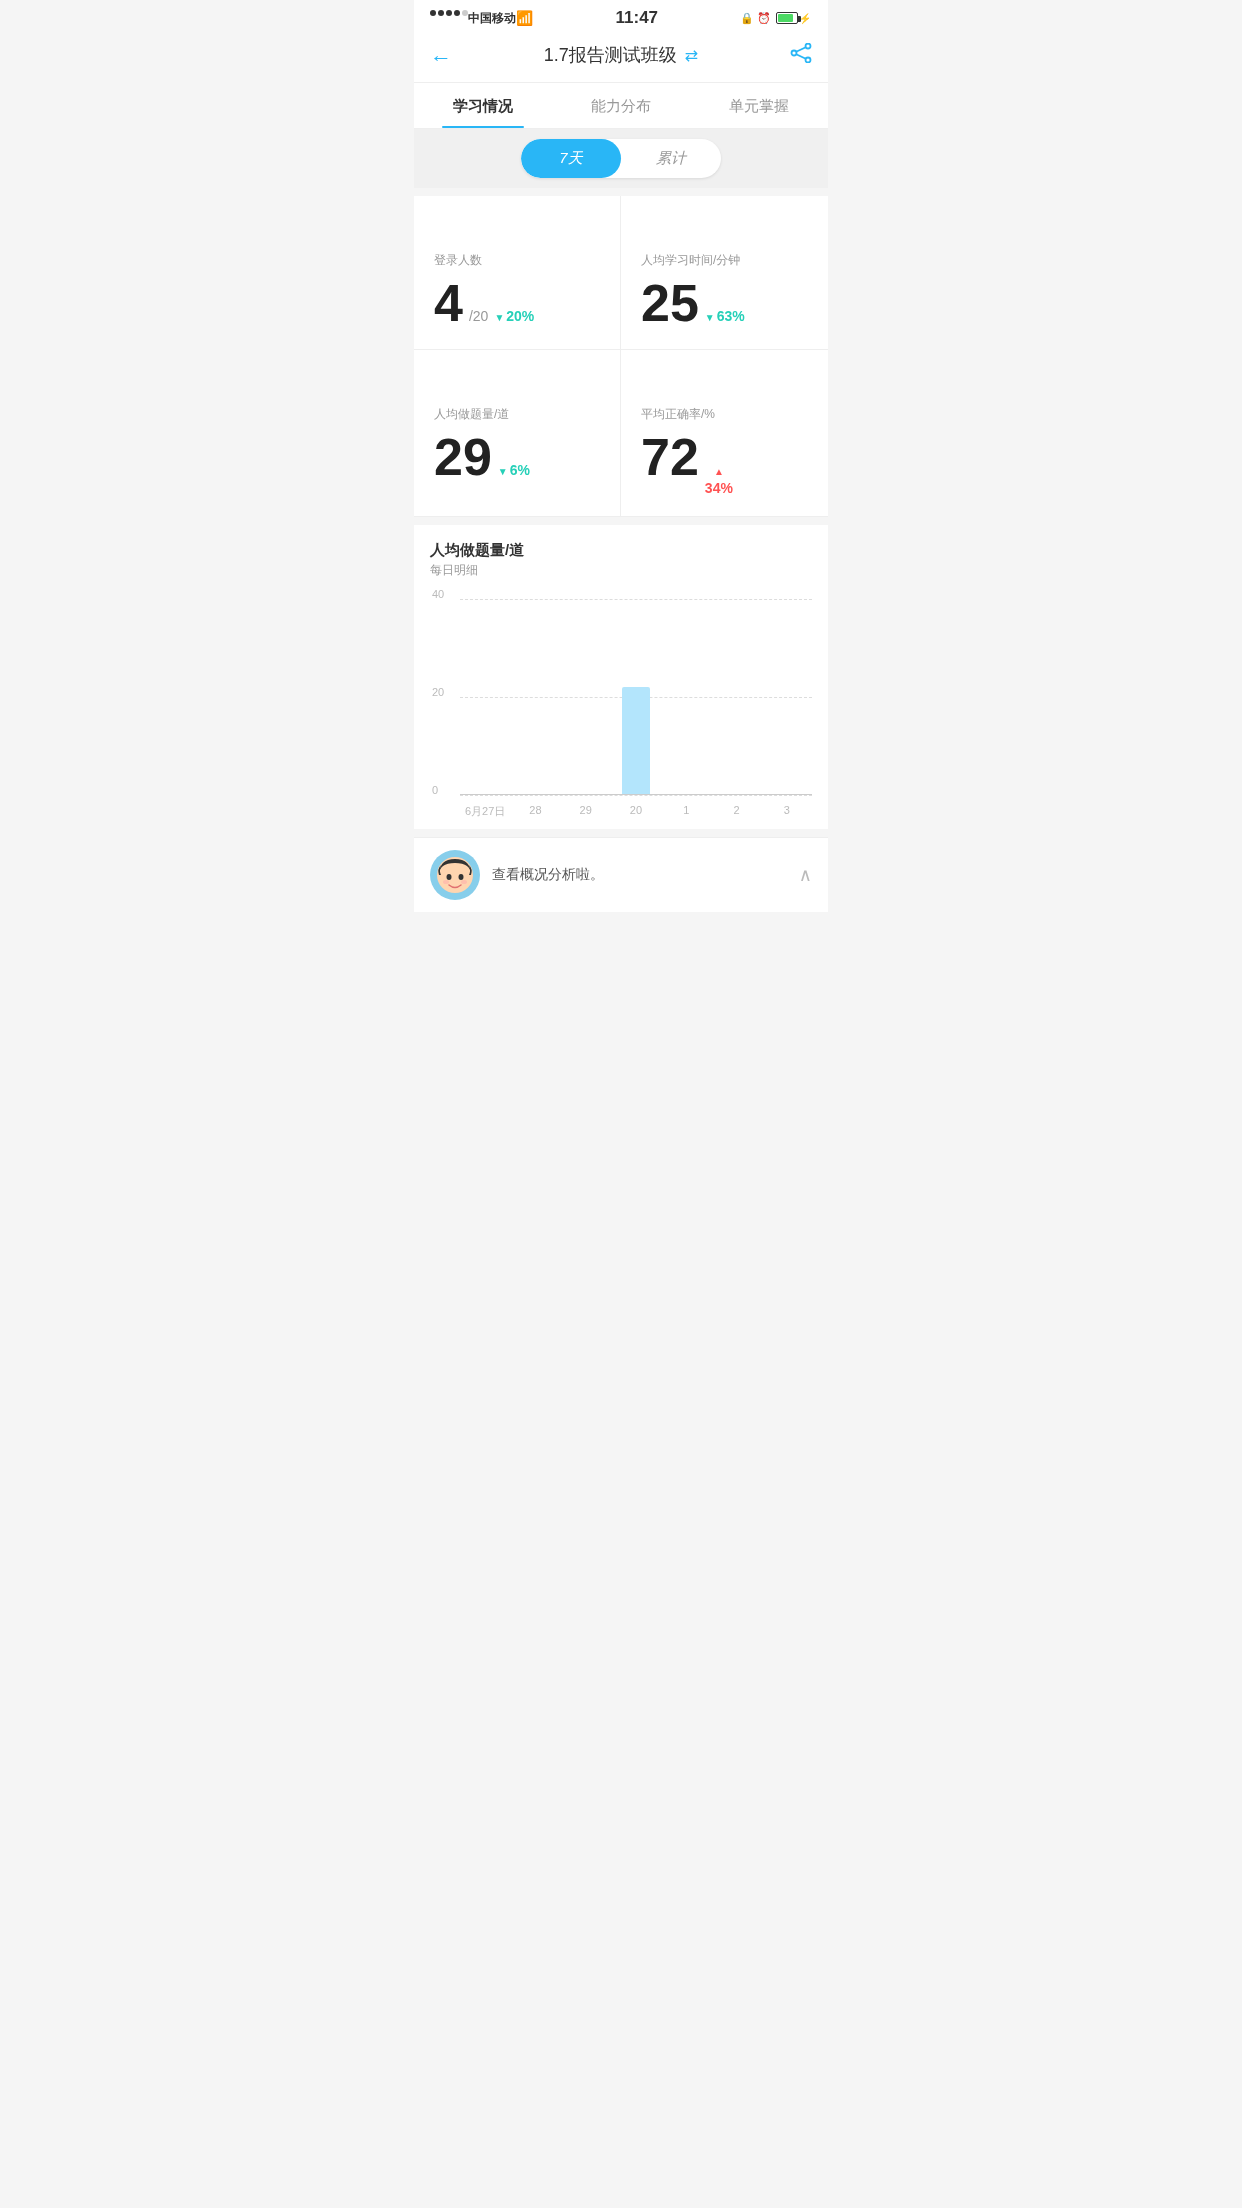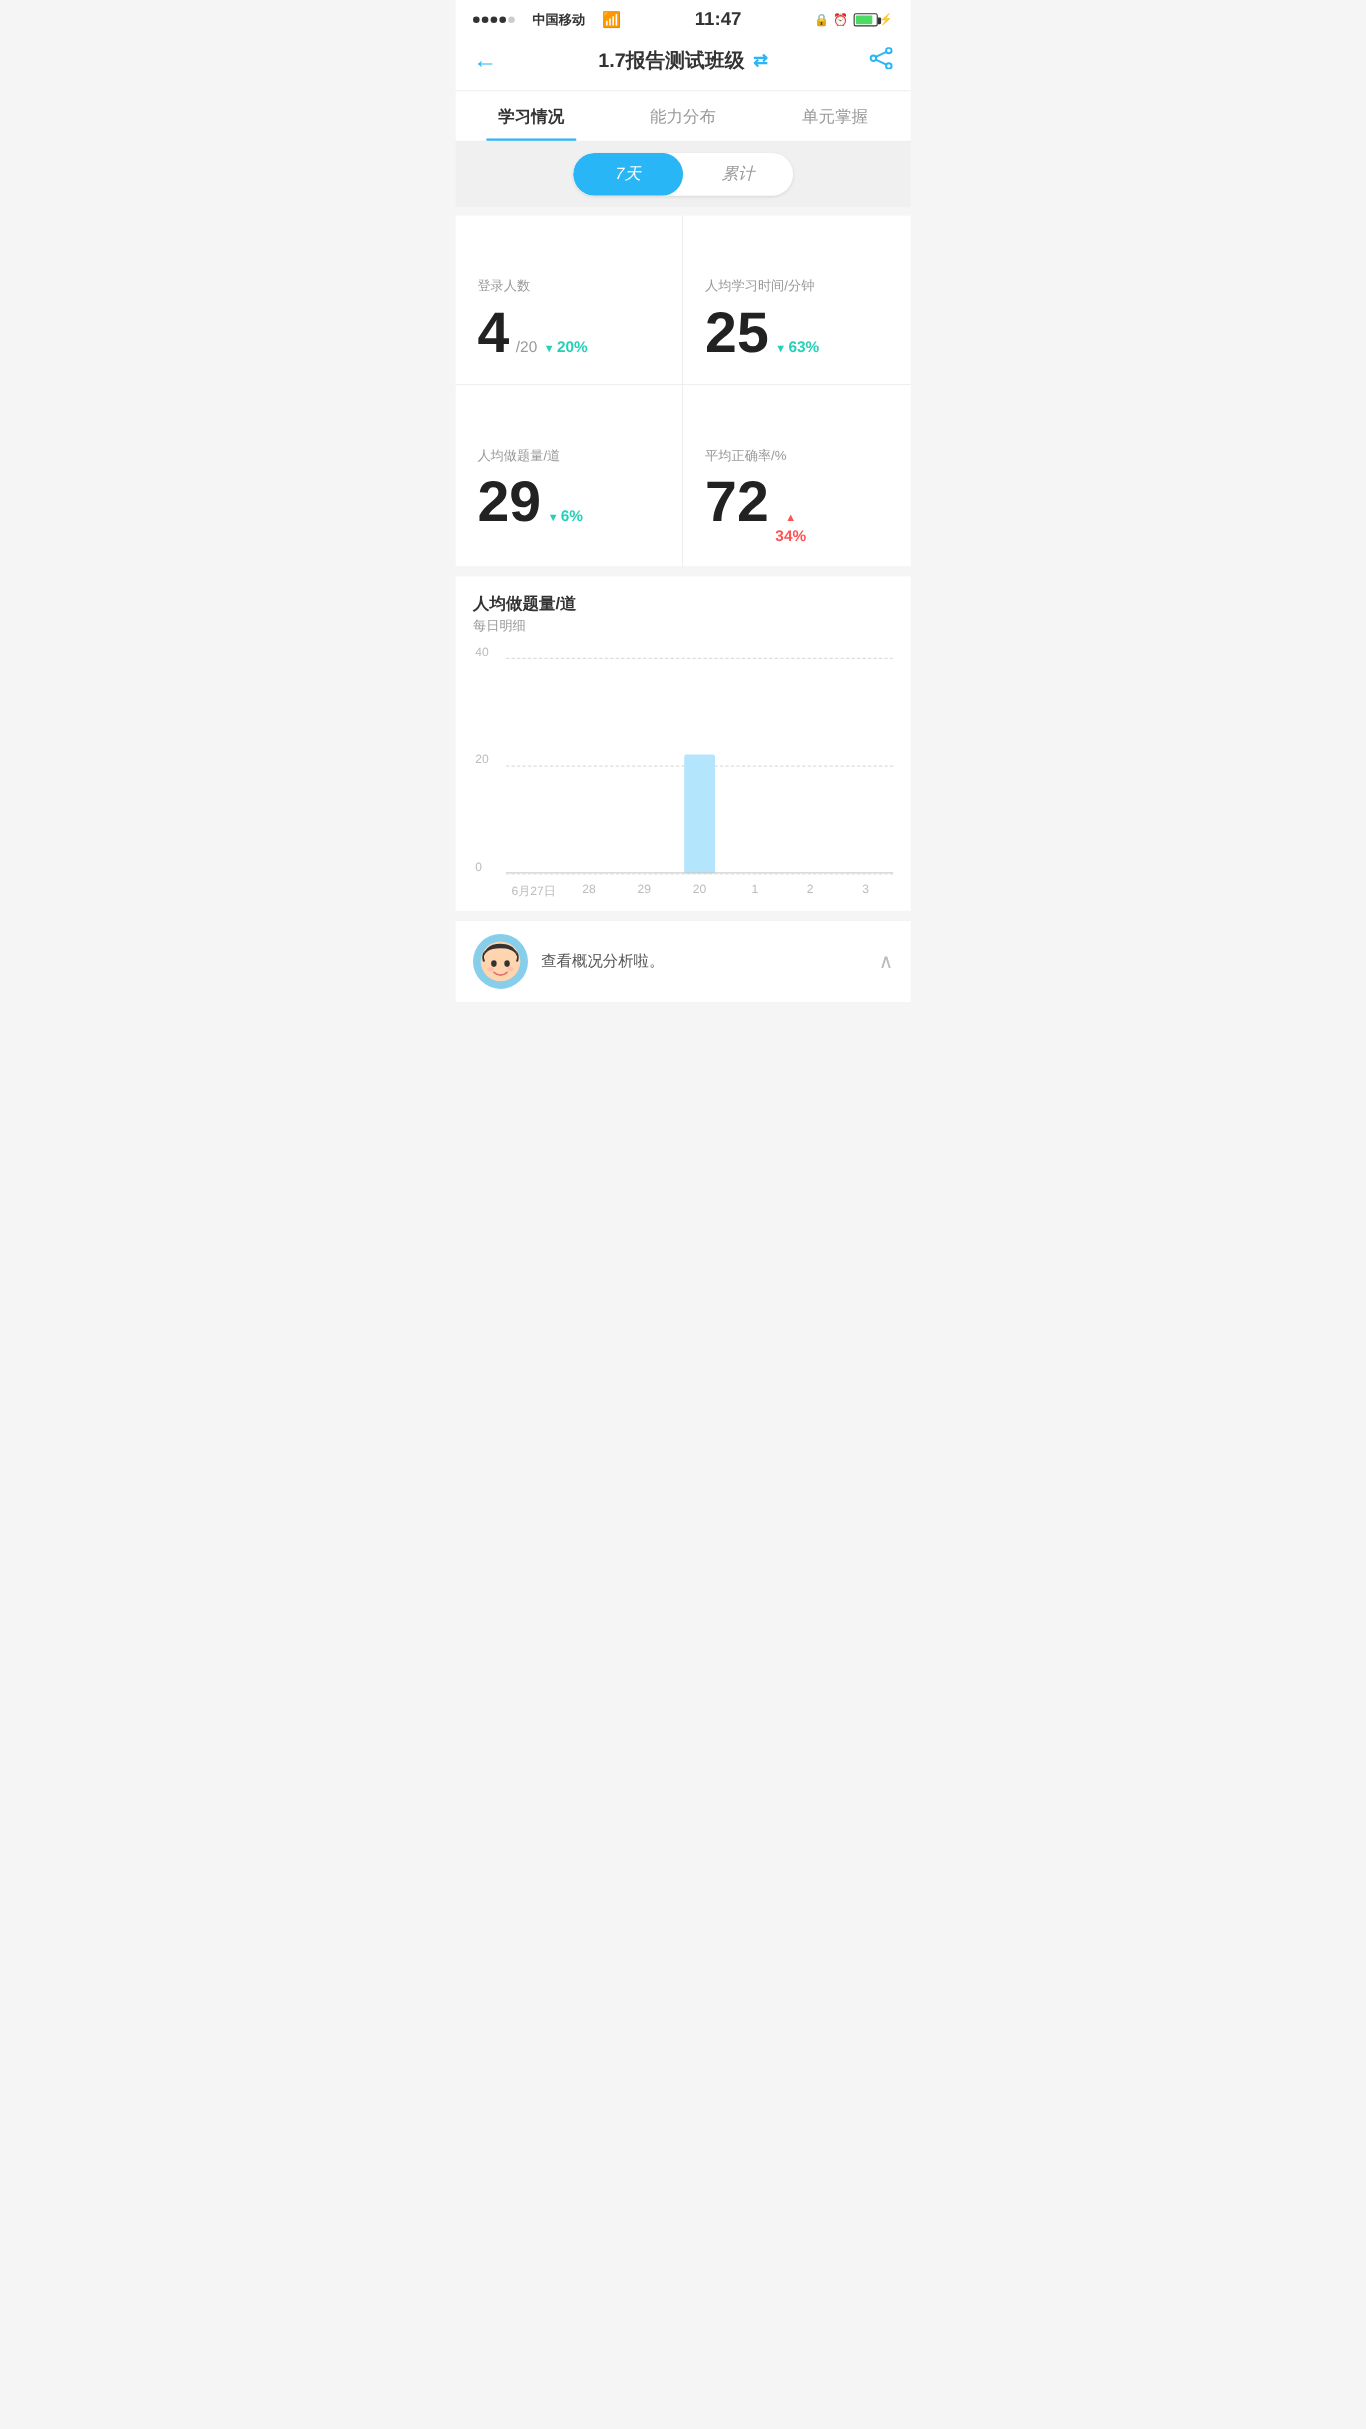--- a/index.html
+++ b/index.html
@@ -17,21 +17,21 @@
     
     .status-bar {
       background: #fff;
       display: flex;
       align-items: center;
       justify-content: space-between;
       padding: 8px 16px 4px;
       font-size: 12px;
       font-weight: 600;
     }
-    .status-left { display: flex; align-items: center; gap: 16px; }
+    .status-left { display: flex; align-items: flex-start; gap: 0; }
     .status-dots { display: flex; gap: 2px; }
     .status-dot { width: 6px; height: 6px; background: #333; border-radius: 50%; }
     .status-carrier { font-size: 12px; color: #333; }
     .status-wifi { font-size: 14px; }
     .status-time { font-size: 17px; font-weight: 600; color: #333; }
     .status-right { display: flex; align-items: center; gap: 4px; }
     .battery-icon {
       display: flex; align-items: center; gap: 2px;
     }
     .battery-body {
@@ -55,21 +55,21 @@
     
     .nav-header {
       background: #fff;
       display: flex;
       align-items: center;
       justify-content: space-between;
       padding: 10px 16px 14px;
       border-bottom: 1px solid #eee;
     }
     .nav-back { color: #29b6f6; font-size: 22px; cursor: pointer; }
-    .nav-title { font-size: 18px; font-weight: 700; color: #333; display: flex; align-items: center; gap: 8px; }
+    .nav-title { font-size: 18px; font-weight: 400; color: #333; display: flex; align-items: center; gap: 8px; }
     .nav-shuffle { color: #29b6f6; font-size: 16px; }
     .nav-share { color: #29b6f6; font-size: 18px; }
 
     
     .tab-bar {
       background: #fff;
       display: flex;
       border-bottom: 1px solid #eee;
     }
     .tab-item {

